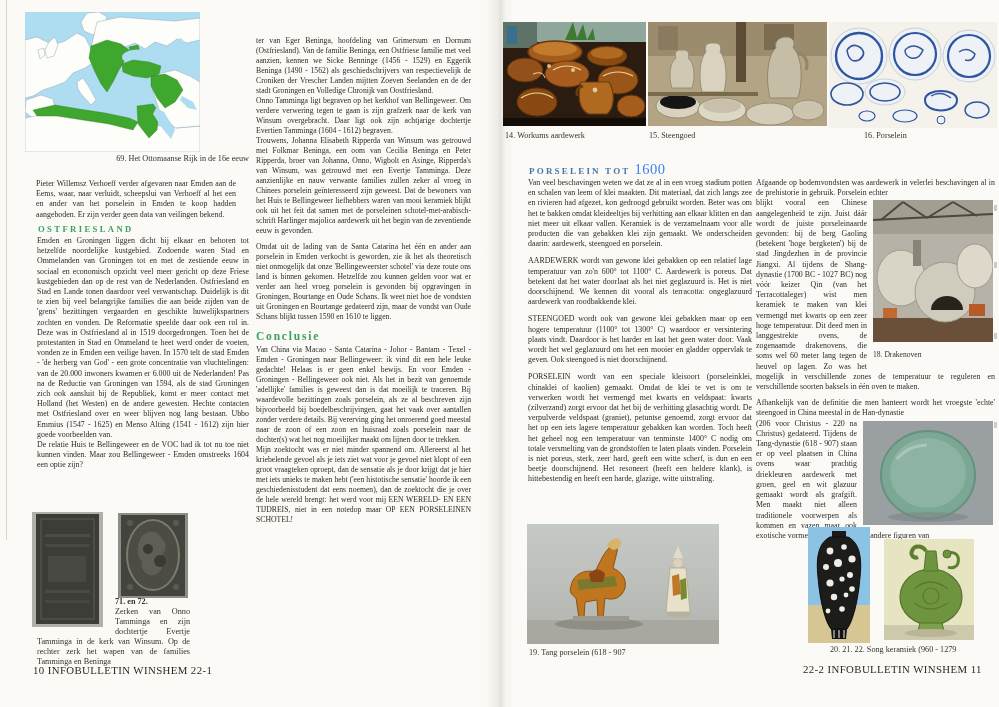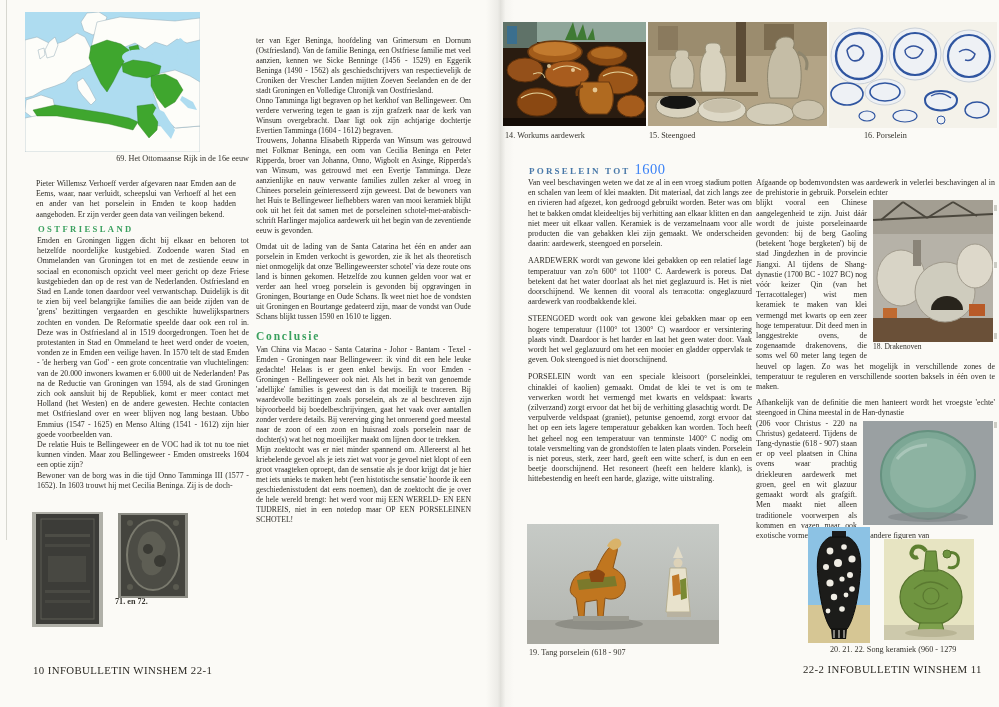--- a/index.html
+++ b/index.html
@@ -23,21 +23,21 @@
   .blue-head-sm{color:#4878a8;letter-spacing:2.2px;font-size:9px;font-weight:600;}
   .blue-head-yr{color:#3b82f6;letter-spacing:0.5px;font-size:14.5px;font-weight:400;}
   .footer-line{font-size:10.8px;letter-spacing:0.4px;color:#2b2923;}
   .col-flow p{margin:0 0 0 0;}
   .gap-top{margin-top:7px !important;}
   .gap-top-sm{margin-top:6px !important;}
   
   .cap-spacer{float:left;width:78px;height:31px;}
   
   .fig-float{float:right;margin:2px 0 3px 6px;}
-  .fig-float .caption{font-size:7.6px;text-align:left;margin-top:0;}
+  .fig-float .caption{font-size:7.6px;text-align:left;margin-top:8px;}
   figure{margin:0;}
   svg{display:block;}
 </style>
 </head>
 <body>
 
 <div class="abs scan-edge-left"></div>
 <div class="abs gutter"></div>
 <div class="abs noise" style="left:994px;top:205px;"></div>
 <div class="abs noise" style="left:994px;top:262px;"></div>
@@ -89,21 +89,20 @@
 <div class="abs caption" style="left:19px;top:154px;width:230px;text-align:right;">69. Het Ottomaanse Rijk in de 16e eeuw</div>
 
 <div class="abs body-col" style="left:28px;top:171px;width:216px;">
   <p>Pieter Willemsz Verhoeff verder afgevaren naar Emden aan de Eems, waar, naar verluidt, scheepslui van Verhoeff al het een en ander van het porselein in Emden te koop hadden aangeboden. Er zijn verder geen data van veilingen bekend.</p>
 </div>
 
 <div class="abs green-head" style="left:38px;top:224px;">OSTFRIESLAND</div>
 <div class="abs body-col col-flow" style="left:37px;top:236px;width:212px;">
   <p>Emden en Groningen liggen dicht bij elkaar en behoren tot hetzelfde noordelijke kustgebied. Zodoende waren Stad en Ommelanden van Groningen tot en met de zestiende eeuw in sociaal en economisch opzicht veel meer gericht op deze Friese kustgebieden dan op de rest van de Nederlanden. Ostfriesland en Stad en Lande tonen daardoor veel verwantschap. Duidelijk is dit te zien bij veel belangrijke families die aan beide zijden van de 'grens' bezittingen vergaarden en geschikte huwelijkspartners zochten en vonden. De Reformatie speelde daar ook een rol in. Deze was in Ostfriesland al in 1519 doorgedrongen. Toen het de protestanten in Stad en Ommeland te heet werd onder de voeten, vonden ze in Emden een veilige haven. In 1570 telt de stad Emden - 'de herberg van God' - een grote concentratie van vluchtelingen: van de 20.000 inwoners kwamen er 6.000 uit de Nederlanden! Pas na de Reductie van Groningen van 1594, als de stad Groningen zich ook aansluit bij de Republiek, komt er meer contact met Holland (het Westen) en de andere gewesten. Hechte contacten met Ostfriesland over en weer blijven nog lang bestaan. Ubbo Emmius (1547 - 1625) en Menso Alting (1541 - 1612) zijn hier goede voorbeelden van.</p>
   <p>De relatie Huis te Bellingeweer en de VOC had ik tot nu toe niet kunnen vinden. Maar zou Bellingeweer - Emden omstreeks 1604 een optie zijn?</p>
-  <p>Bewoner van de borg was in die tijd Onno Tamminga III (1577 - 1652). In 1603 trouwt hij met Cecilia Beninga. Zij is de doch-</p>
 </div>
 
 <div class="abs" style="left:32px;top:512px;">
   <svg width="71" height="115" viewBox="0 0 71 115">
     <rect width="71" height="115" fill="#b0b0a8"></rect>
     <rect x="4" y="2" width="63" height="110" fill="#3c3c38"></rect>
     <rect x="9" y="7" width="53" height="100" fill="none" stroke="#6c6c62" stroke-width="1" opacity="0.7"></rect>
     <rect x="13" y="22" width="45" height="3" fill="#585850" opacity="0.6"></rect>
     <rect x="13" y="32" width="45" height="3" fill="#54544c" opacity="0.5"></rect>
     <rect x="16" y="44" width="38" height="26" fill="#50504a" opacity="0.6"></rect>
@@ -122,20 +121,21 @@
     <circle cx="12" cy="10" r="3" fill="#5a5a50"></circle>
     <circle cx="58" cy="10" r="3" fill="#5a5a50"></circle>
     <circle cx="12" cy="74" r="3" fill="#5a5a50"></circle>
     <circle cx="58" cy="74" r="3" fill="#5a5a50"></circle>
   </svg>
 </div>
 
 <div class="abs caption" style="left:37px;top:597px;width:153px;text-align:justify;">
   <span class="cap-spacer"></span>
   <span class="figno">71. en 72.</span>
+  <span>Zerken van Onno Tamminga en zijn dochtertje Evertje Tamminga in de kerk van Winsum. Op de rechter zerk het wapen van de families Tamminga en Beninga</span>
 </div>
 
 <div class="abs footer-line" style="left:33px;top:664px;">10 INFOBULLETIN WINSHEM 22-1</div>
 
 <div class="abs body-col-sm col-flow" style="left:256px;top:36px;width:215px;">
   <p>ter van Eger Beninga, hoofdeling van Grimersum en Dornum (Ostfriesland). Van de familie Beninga, een Ostfriese familie met veel aanzien, kennen we Sicke Benninge (1456 - 1529) en Eggerik Beninga (1490 - 1562) als geschiedschrijvers van respectievelijk de Croniken der Vrescher Landen mijtten Zoeven Seelanden en de der stadt Groningen en Volledige Chronijk van Oostfriesland.</p>
   <p>Onno Tamminga ligt begraven op het kerkhof van Bellingeweer. Om verdere verwering tegen te gaan is zijn grafzerk naar de kerk van Winsum overgebracht. Daar ligt ook zijn achtjarige dochtertje Evertien Tamminga (1604 - 1612) begraven.</p>
   <p>Trouwens, Johanna Elisabeth Ripperda van Winsum was getrouwd met Folkmar Beninga, een oom van Cecilia Beninga en Peter Ripperda, broer van Johanna, Onno, Wigbolt en Asinge, Ripperda's van Winsum, was getrouwd met een Evertje Tamminga. Deze aanzienlijke en nauw verwante families zullen zeker al vroeg in Chinees porselein geïnteresseerd zijn geweest. Dat de bewoners van het Huis te Bellingeweer liefhebbers waren van mooi keramiek blijkt ook uit het feit dat samen met de porseleinen schotel-met-arabisch-schrift Harlinger majolica aardewerk uit het begin van de zeventiende eeuw is gevonden.</p>
   <p class="gap-top-sm">Omdat uit de lading van de Santa Catarina het één en ander aan porselein in Emden verkocht is geworden, zie ik het als theoretisch niet onmogelijk dat onze 'Bellingeweerster schotel' via deze route ons land is binnen gekomen. Hetzelfde zou kunnen gelden voor wat er verder aan heel vroeg porselein is gevonden bij opgravingen in Groningen, Bourtange en Oude Schans. Ik weet niet hoe de vondsten uit Groningen en Bourtange gedateerd zijn, maar de vondst van Oude Schans blijkt tussen 1590 en 1610 te liggen.</p>
   <div class="green-head-lg" style="margin:9px 0 4px 0;">Conclusie</div>

